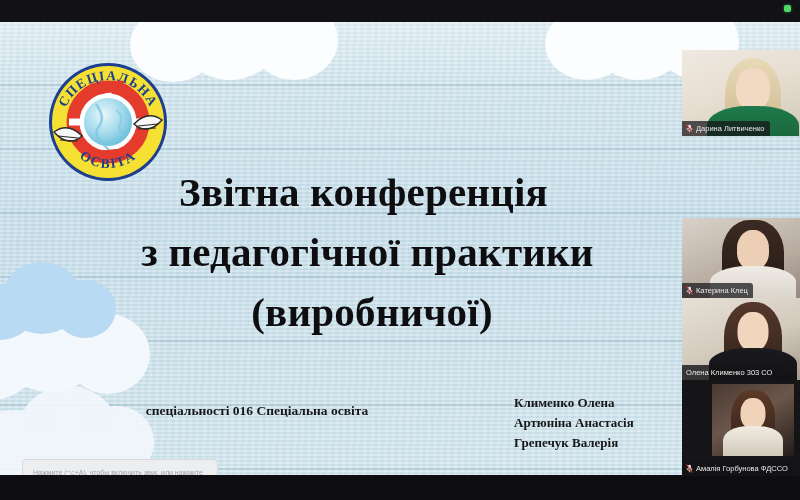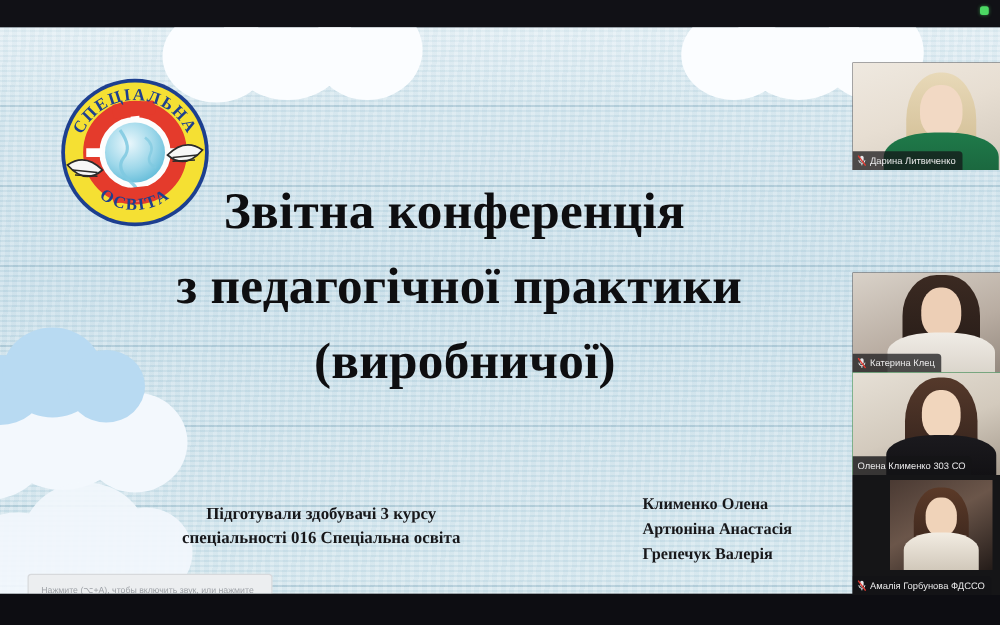--- a/index.html
+++ b/index.html
@@ -43,21 +43,21 @@
   
   .cloud-white i { background:#fbfdff; }
   .cloud-blue  i { background:#b8daf2; }
   .cloud-pale  i { background:#f3f8fd; }
 
   
   .logo { position:absolute; left:44px; top:36px; width:128px; height:126px; }
   .logo svg { display:block; width:100%; height:100%; }
 
   
-  .title-wrap { position:absolute; left:0; top:116px; width:660px; text-align:center;padding-left:47px; }
+  .title-wrap { position:absolute; left:0; top:140px; width:660px; text-align:center;padding-left:47px; }
   .title-line { font-family:"Liberation Serif", serif; font-weight:700; color:#0e0e10;
                 font-size:41px; line-height:60px; letter-spacing:.2px; text-align:center; }
   .title-line.l1 { padding-left:20px; }
   .title-line.l2 { padding-left:28px; }
   .title-line.l3 { padding-left:10px;margin-left:27px; }
 
   .credit-left { position:absolute; left:122px; top:379px; width:270px; text-align:center;
                  font-family:"Liberation Serif", serif; font-weight:700; color:#17171a;
                  font-size:13.5px; line-height:19px; }
   .credit-right { position:absolute; left:514px; top:371px; width:180px;
@@ -195,21 +195,20 @@
       </svg>
     </div>
 
     <div class="title-wrap">
       <div class="title-line l1">Звітна конференція</div>
       <div class="title-line l2">з педагогічної практики</div>
       <div class="title-line l3">(виробничої)</div>
     </div>
 
     <div class="credit-left">
-      <div>Підготували здобувачі 3 курсу</div>
       <div>спеціальності 016 Спеціальна освіта</div>
     </div>
     <div class="credit-right">
       <div>Клименко Олена</div>
       <div>Артюніна Анастасія</div>
       <div>Грепечук Валерія</div>
     </div>
 
     <div class="audio-tip">Нажмите (⌥+A), чтобы включить звук, или нажмите и удерживайте (Space), чтобы временно включить звук.</div>
   </div>

